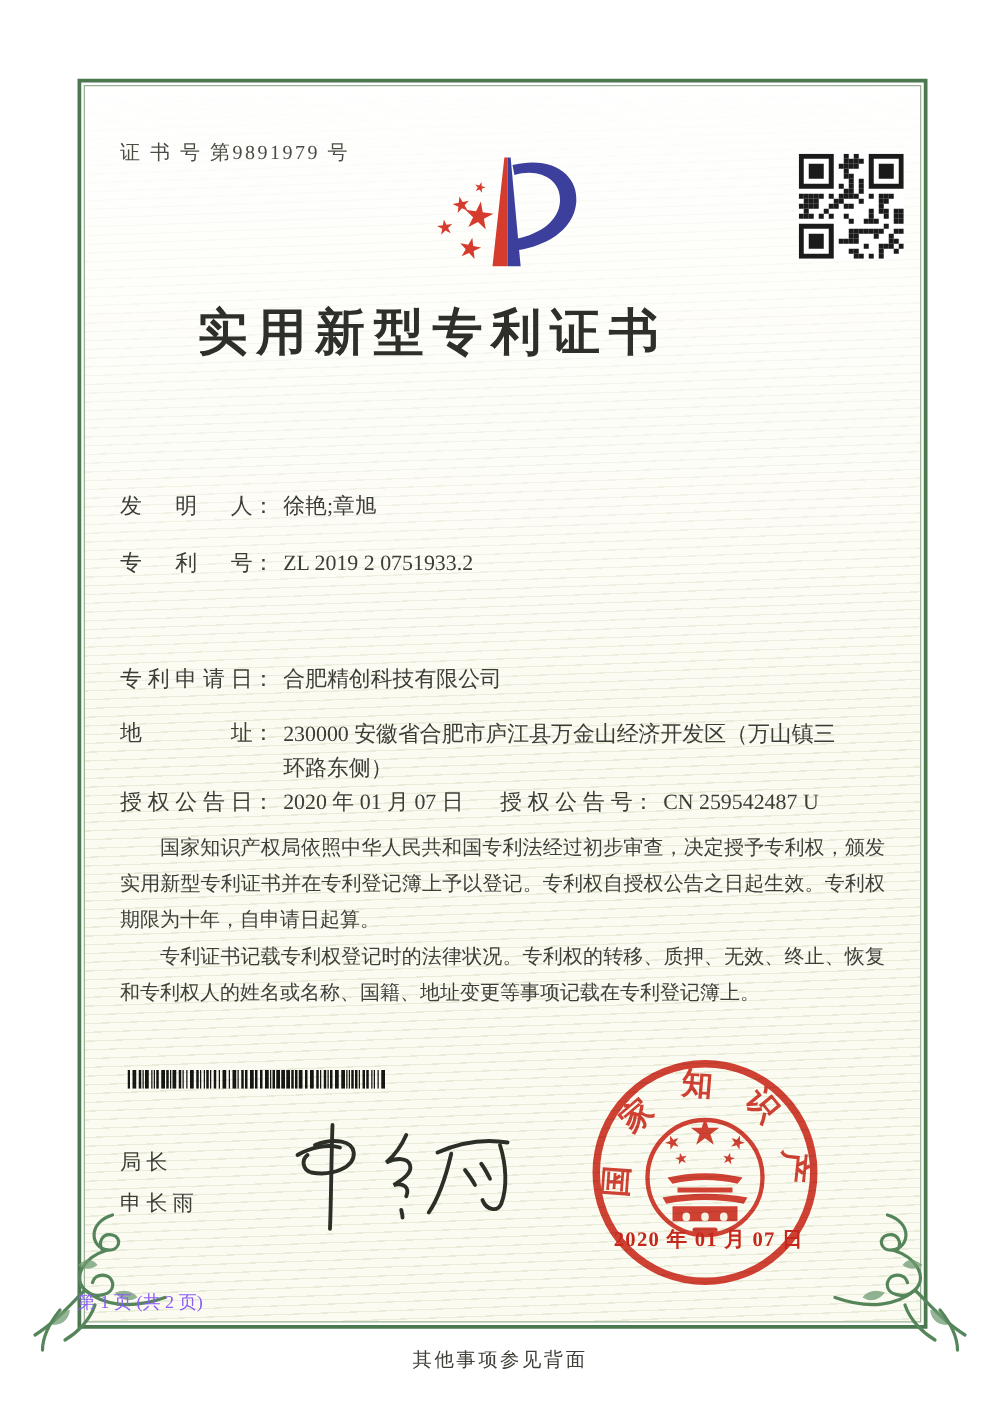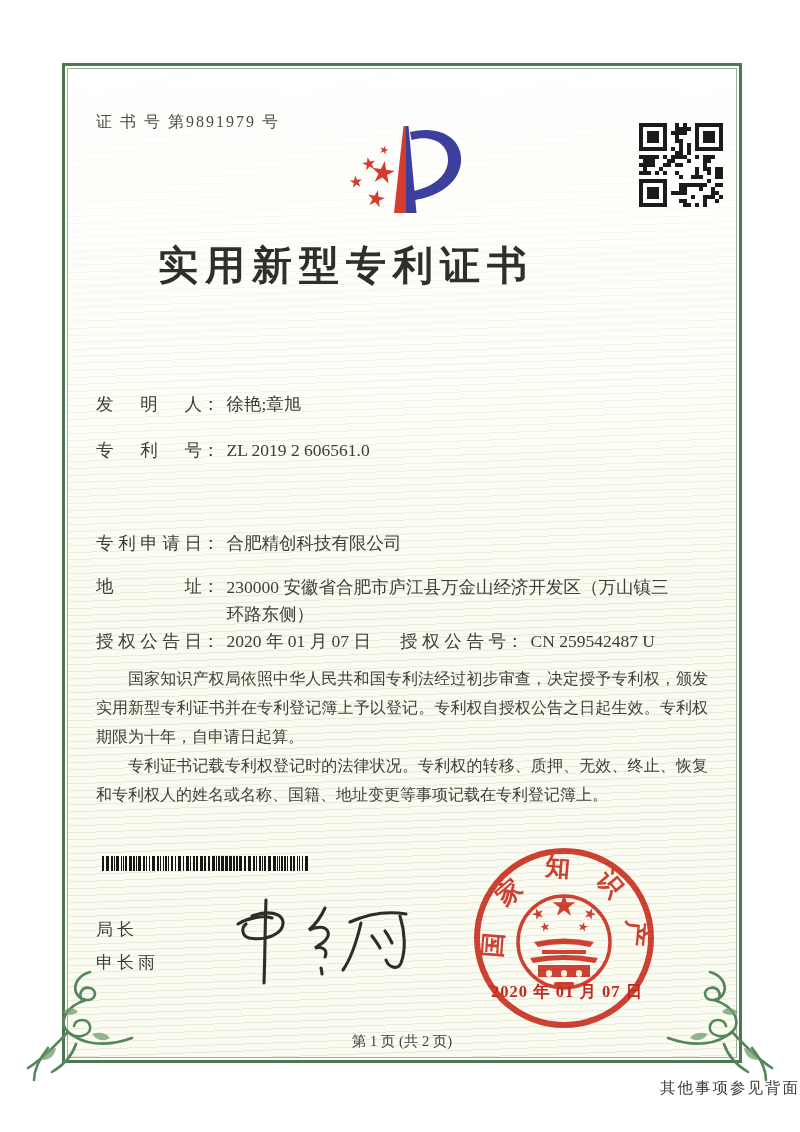--- a/index.html
+++ b/index.html
@@ -37,22 +37,22 @@
   #row-grant{top:629px;}
   #grant-no{position:absolute;left:304px;top:0;}
   #paragraphs{left:96px;top:664px;width:612px;font-size:16px;line-height:29px;text-align:justify;color:#3e3f38;}
   #paragraphs p{margin:0;text-indent:2em;}
   #barcode{left:102px;top:856px;}
   #chief-title{left:96px;top:918px;font-size:17px;letter-spacing:4px;}
   #chief-name{left:96px;top:951px;font-size:17px;letter-spacing:4px;}
   #signature{left:222px;top:880px;}
   #seal{left:468px;top:842px;opacity:.93;mix-blend-mode:multiply;}
   #seal-date{left:491px;top:981px;font-size:16.5px;font-weight:700;color:#c4281d;letter-spacing:1px;}
-  #page-num{left:62px;width:680px;top:1032px;text-align:center;font-size:14.5px;color:#404040;}
-  #back-note{left:0;width:800px;top:1078px;text-align:right;font-size:15.5px;color:#3e3f38;letter-spacing:2px;}
+  #page-num{left:62px;width:680px;top:1032px;font-size:14.5px;color:#8b5cf6;}
+  #back-note{left:0;width:800px;top:1078px;text-align:center;font-size:15.5px;color:#3e3f38;letter-spacing:2px;}
   .flourish{position:absolute;}
 </style>
 </head>
 <body>
 
 <div id="page">
 
   <div id="frame">
     <div id="frame-inner"></div>
   </div>
@@ -228,21 +228,21 @@
       <rect x="4" y="60" width="20" height="20" fill="#fff"></rect>
       <rect x="8" y="64" width="12" height="12" fill="#1b1b1b"></rect>
     </svg>
 
   <div class="abs" id="title">实用新型专利证书</div>
 
   <div class="abs row" id="row-inventor">
     <span class="lbl">发明人</span><span>：</span><span class="val">徐艳;章旭</span>
   </div>
   <div class="abs row" id="row-patno">
-    <span class="lbl">专利号</span><span>：</span><span class="val">ZL 2019 2 606561.0</span>
+    <span class="lbl">专利号</span><span>：</span><span class="val">ZL 2019 2 0751933.2</span>
   </div>
   <div class="abs row" id="row-patentee">
     <span class="lbl">专利申请日</span><span>：</span><span class="val">合肥精创科技有限公司</span>
   </div>
   <div class="abs row" id="row-address">
     <span class="lbl">地址</span><span>：</span><span class="val-wrap">230000 安徽省合肥市庐江县万金山经济开发区（万山镇三环路东侧）</span>
   </div>
   <div class="abs row" id="row-grant">
     <span class="lbl">授权公告日</span><span>：</span><span class="val">2020 年 01 月 07 日</span>
     <span id="grant-no">

